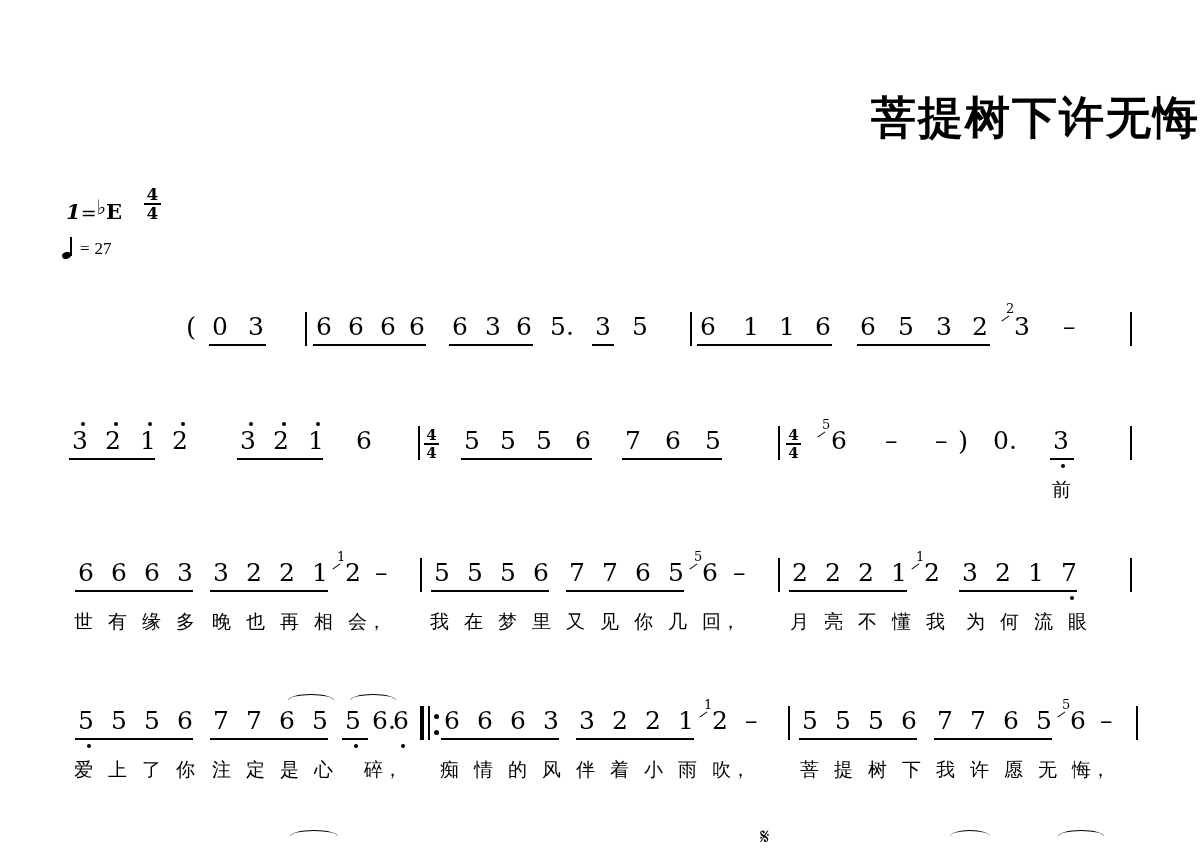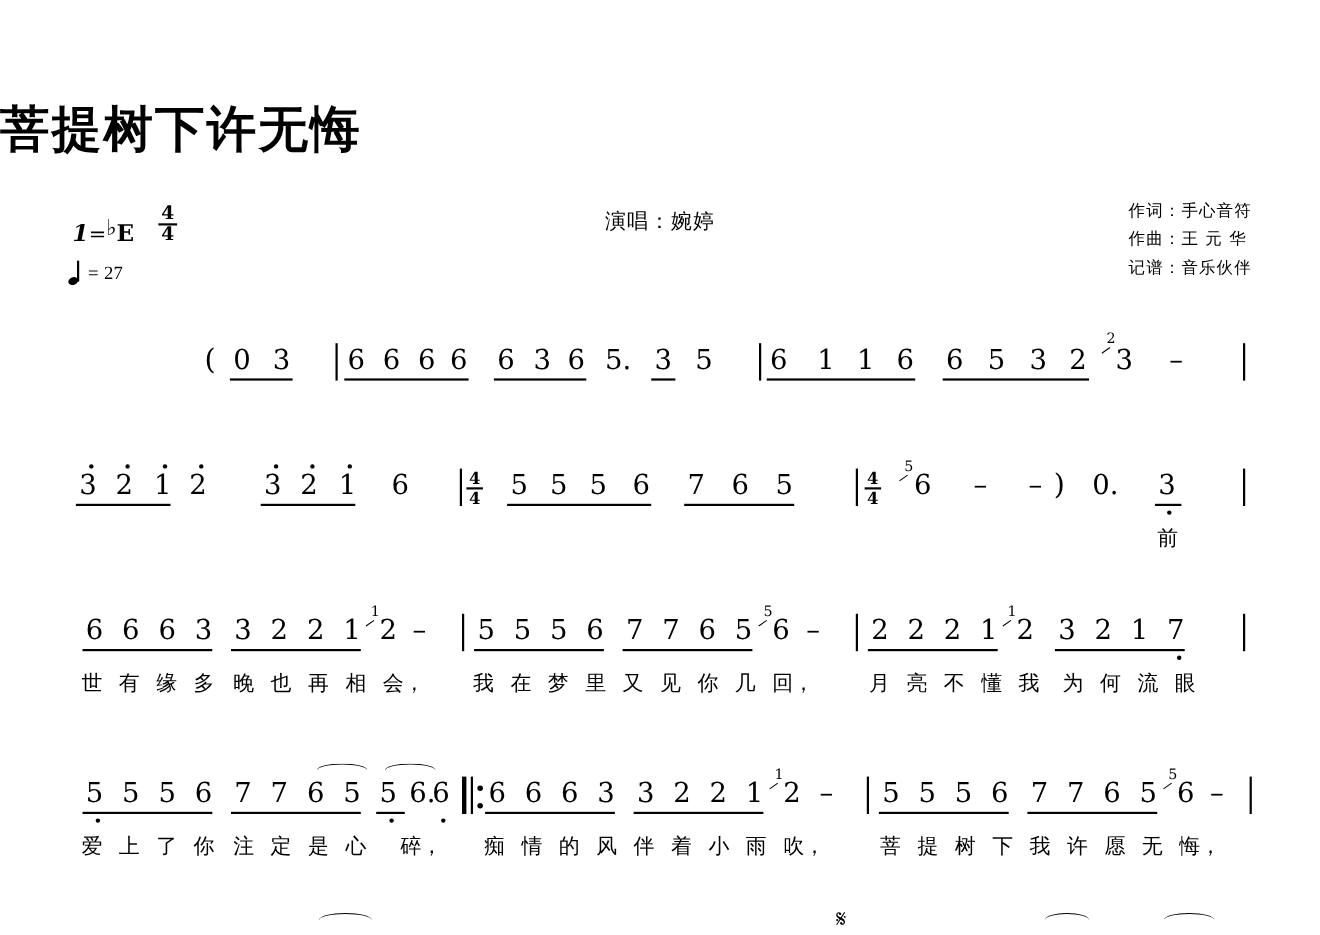--- a/index.html
+++ b/index.html
@@ -21,21 +21,21 @@
     width: 1200px;
     height: 850px;
   }
 
   
   .title {
     position: absolute;
     top: 88px;
     left: 0;
     width: 1200px;
-    text-align: left;
+    text-align: right;
     font-family: "DejaVu Sans", sans-serif;
     font-weight: bold;
     font-size: 45px;
     letter-spacing: 2px;
   }
   .singer {
     position: absolute;
     top: 188px;
     left: 0;
     width: 1200px;
@@ -237,27 +237,21 @@
     position: absolute;
     font-size: 22px;
   }
 </style>
 </head>
 <body>
 
 <div class="sheet">
 
   <div class="title">菩提树下许无悔</div>
-  <div class="singer">演唱：婉婷</div>
-
-  <div class="credits">
-    <div>作词：手心音符</div>
-    <div>作曲：王 元 华</div>
-    <div>记谱：音乐伙伴</div>
-  </div>
+
 
   <div class="keyblock">
     <div class="keyline">
       <span class="one">1</span>
       <span class="eq">=</span>
       <span class="flat">♭</span>
       <span class="letter">E</span>
       <span class="meter">
         <span class="num">4</span>
         <span class="bar"></span>

